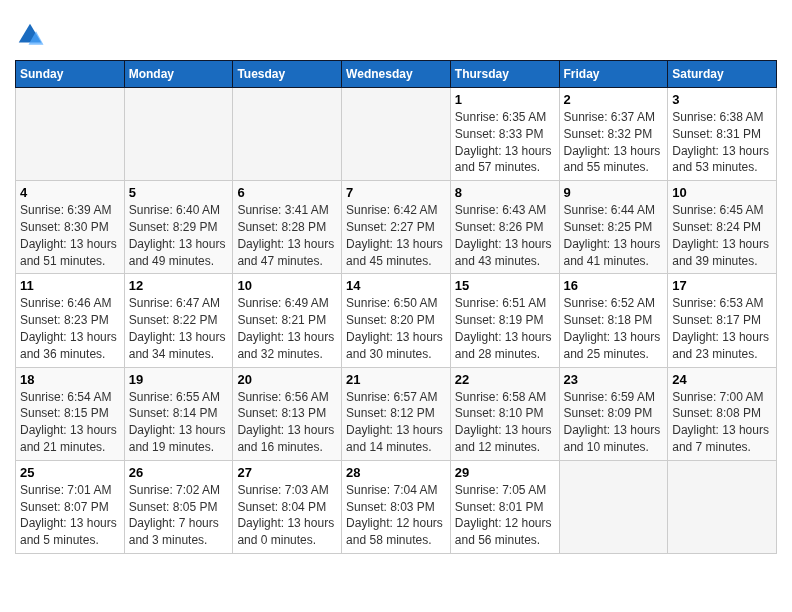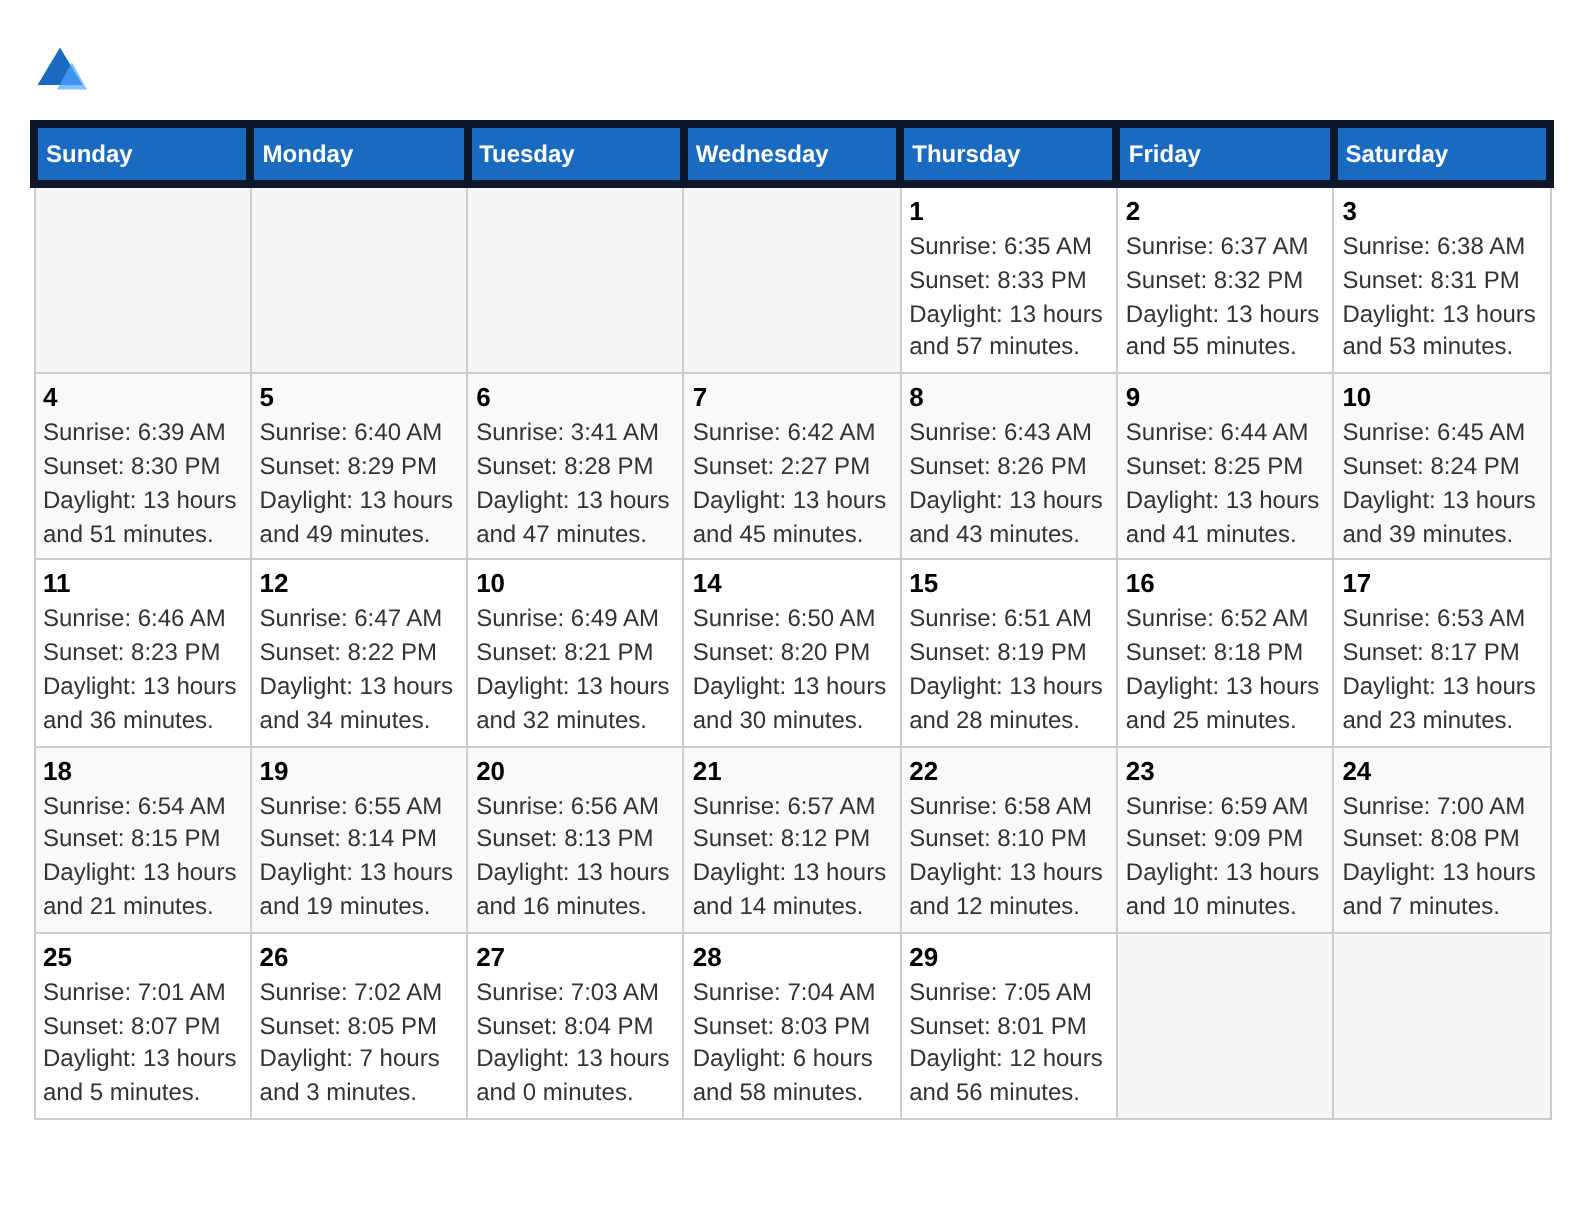--- a/index.html
+++ b/index.html
@@ -57,21 +57,21 @@
       width: 100%;
       border-collapse: collapse;
       font-size: 11px;
     }
     .calendar-table thead tr th {
       background-color: #1a6bbf;
       color: #fff;
       padding: 6px 4px;
       text-align: left;
       font-size: 12px;
-      border: 4px solid #0f172a;
+      border: 1px solid #0f172a;
     }
     .calendar-table tbody tr td {
       border: 1px solid #ccc;
       padding: 4px;
       vertical-align: top;
       width: calc(100%/7);
       height: 80px;
       background: #fff;
     }
     .calendar-table tbody tr:nth-child(even) td {
@@ -309,21 +309,21 @@
           <div class="day-info">
             <div>Sunrise: 6:58 AM</div>
             <div>Sunset: 8:10 PM</div>
             <div>Daylight: 13 hours and 12 minutes.</div>
           </div>
         </td>
         <td>
           <span class="day-number">23</span>
           <div class="day-info">
             <div>Sunrise: 6:59 AM</div>
-            <div>Sunset: 9:09 PM</div>
+            <div>Sunset: 8:09 PM</div>
             <div>Daylight: 13 hours and 10 minutes.</div>
           </div>
         </td>
         <td>
           <span class="day-number">24</span>
           <div class="day-info">
             <div>Sunrise: 7:00 AM</div>
             <div>Sunset: 8:08 PM</div>
             <div>Daylight: 13 hours and 7 minutes.</div>
           </div>
@@ -352,21 +352,21 @@
             <div>Sunrise: 7:03 AM</div>
             <div>Sunset: 8:04 PM</div>
             <div>Daylight: 13 hours and 0 minutes.</div>
           </div>
         </td>
         <td>
           <span class="day-number">28</span>
           <div class="day-info">
             <div>Sunrise: 7:04 AM</div>
             <div>Sunset: 8:03 PM</div>
-            <div>Daylight: 6 hours and 58 minutes.</div>
+            <div>Daylight: 12 hours and 58 minutes.</div>
           </div>
         </td>
         <td>
           <span class="day-number">29</span>
           <div class="day-info">
             <div>Sunrise: 7:05 AM</div>
             <div>Sunset: 8:01 PM</div>
             <div>Daylight: 12 hours and 56 minutes.</div>
           </div>
         </td>

